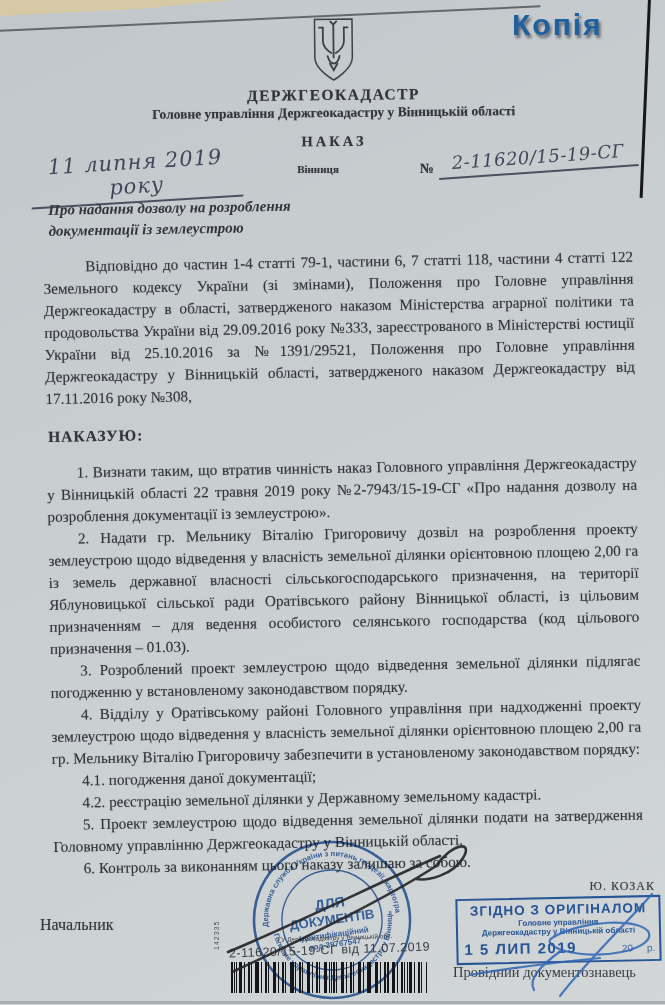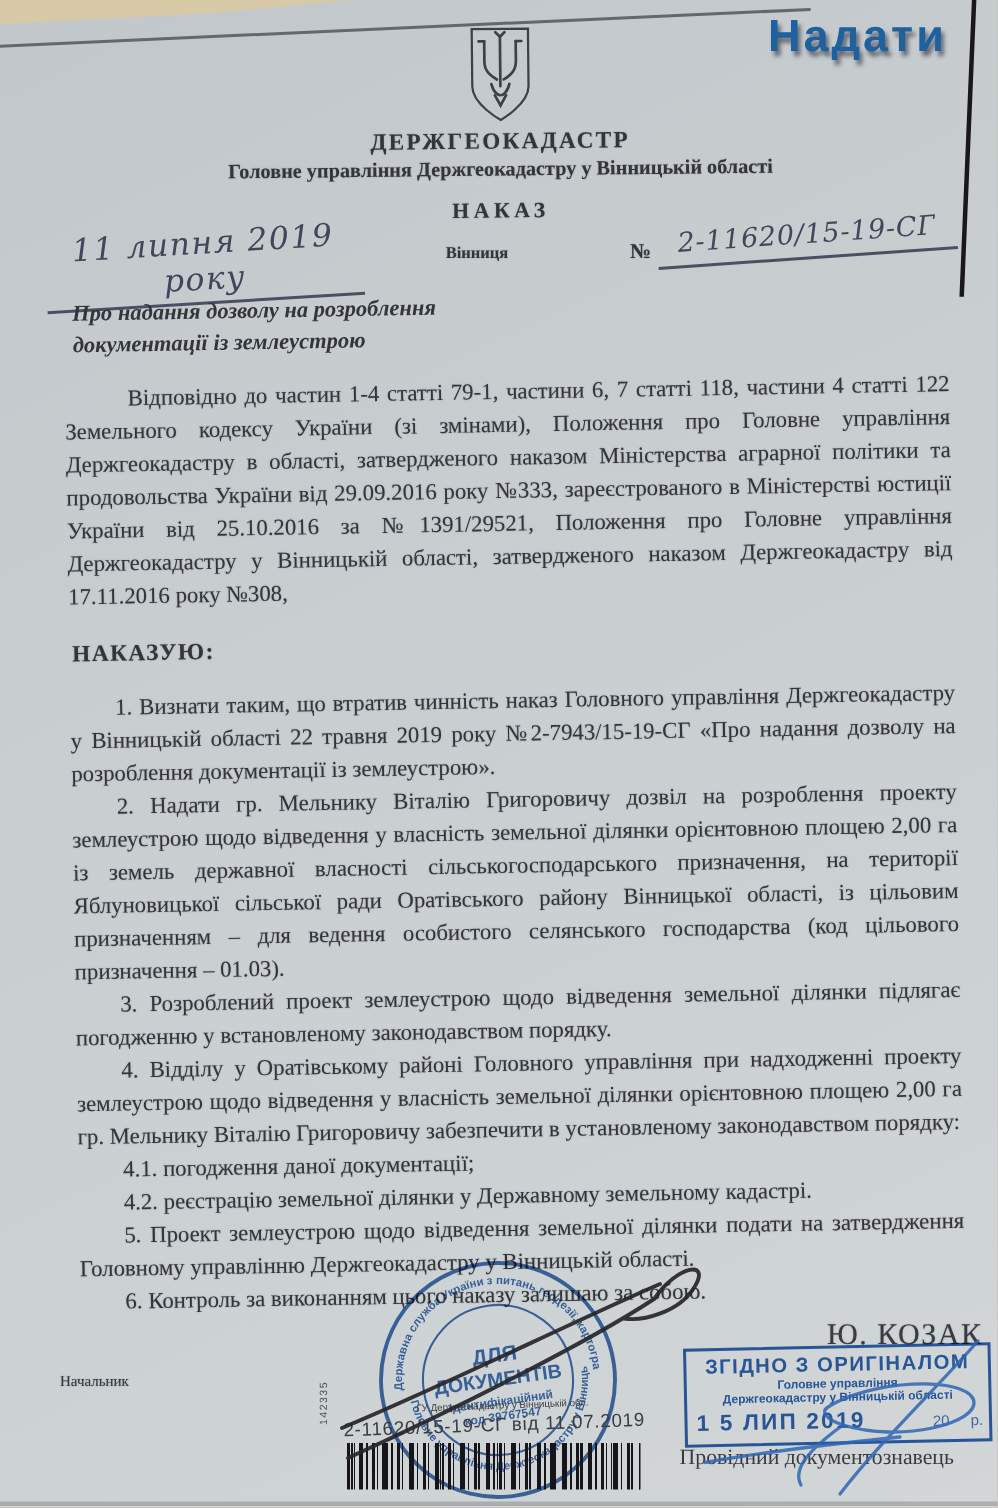--- a/index.html
+++ b/index.html
@@ -63,22 +63,22 @@
     position:absolute;left:42px;top:200px;width:590px;
     transform:rotate(-1.0deg);transform-origin:left top;
     font-size:15.2px;line-height:22px;
   }
   .subject{font-weight:bold;font-style:italic;font-size:15px;line-height:21px;margin:0 0 12px 6px;width:330px;}
   .preamble{margin:14px 0 0 0;text-align:justify;text-indent:42px;}
   .order-heading{margin:16px 0 14px 2px;font-weight:bold;letter-spacing:1px;font-size:15.5px;}
   .items p{margin:0;text-align:justify;text-indent:30px;}
 
   
-  .position-title{position:absolute;left:40px;top:916px;font-size:10px;}
-  .sig-name{position:absolute;left:470px;top:879px;width:185px;text-align:right;font-size:20px;letter-spacing:1px;color:#3a3b42;}
+  .position-title{position:absolute;left:40px;top:916px;font-size:16px;}
+  .sig-name{position:absolute;left:470px;top:879px;width:185px;text-align:right;font-size:12px;letter-spacing:1px;color:#3a3b42;}
 
   
   .round-stamp{position:absolute;left:248px;top:836px;width:168px;height:168px;mix-blend-mode:multiply;opacity:.92;}
   .round-stamp svg{transform:rotate(-8deg);}
 
   
   .bc-label{
     position:absolute;left:245px;top:934px;width:180px;text-align:center;
     font-family:"Liberation Sans",sans-serif;font-size:6.5px;color:#3c4046;
     transform:rotate(-2deg);
@@ -132,21 +132,21 @@
 </style>
 </head>
 <body class="doc">
 
 <div class="paper"></div>
 <div class="scan-corner"></div>
 <div class="scan-line-top"></div>
 <div class="scan-line-right"></div>
 <div class="scan-line-bottom"></div>
 
-<div class="copy-stamp">Надати</div>
+<div class="copy-stamp">Копія</div>
 
 <div class="header">
   <svg class="emblem" viewBox="0 0 64 88" fill="none" stroke="#3c4148" stroke-width="2.4" stroke-linecap="round">
     <path d="M7 3 H57 V54 C57 70 32 84 32 84 C32 84 7 70 7 54 Z" stroke-width="2"></path>
     <path d="M18 14 v18 c0 9 6 13 11 16"></path>
     <path d="M46 14 v18 c0 9 -6 13 -11 16"></path>
     <path d="M32 10 v44"></path>
     <path d="M24 52 c2 8 6 10 8 10 c2 0 6 -2 8 -10"></path>
     <path d="M27 62 l5 9 l5 -9"></path>
     <path d="M18 14 h-5 M46 14 h5 M32 10 l-4 -4 M32 10 l4 -4"></path>

